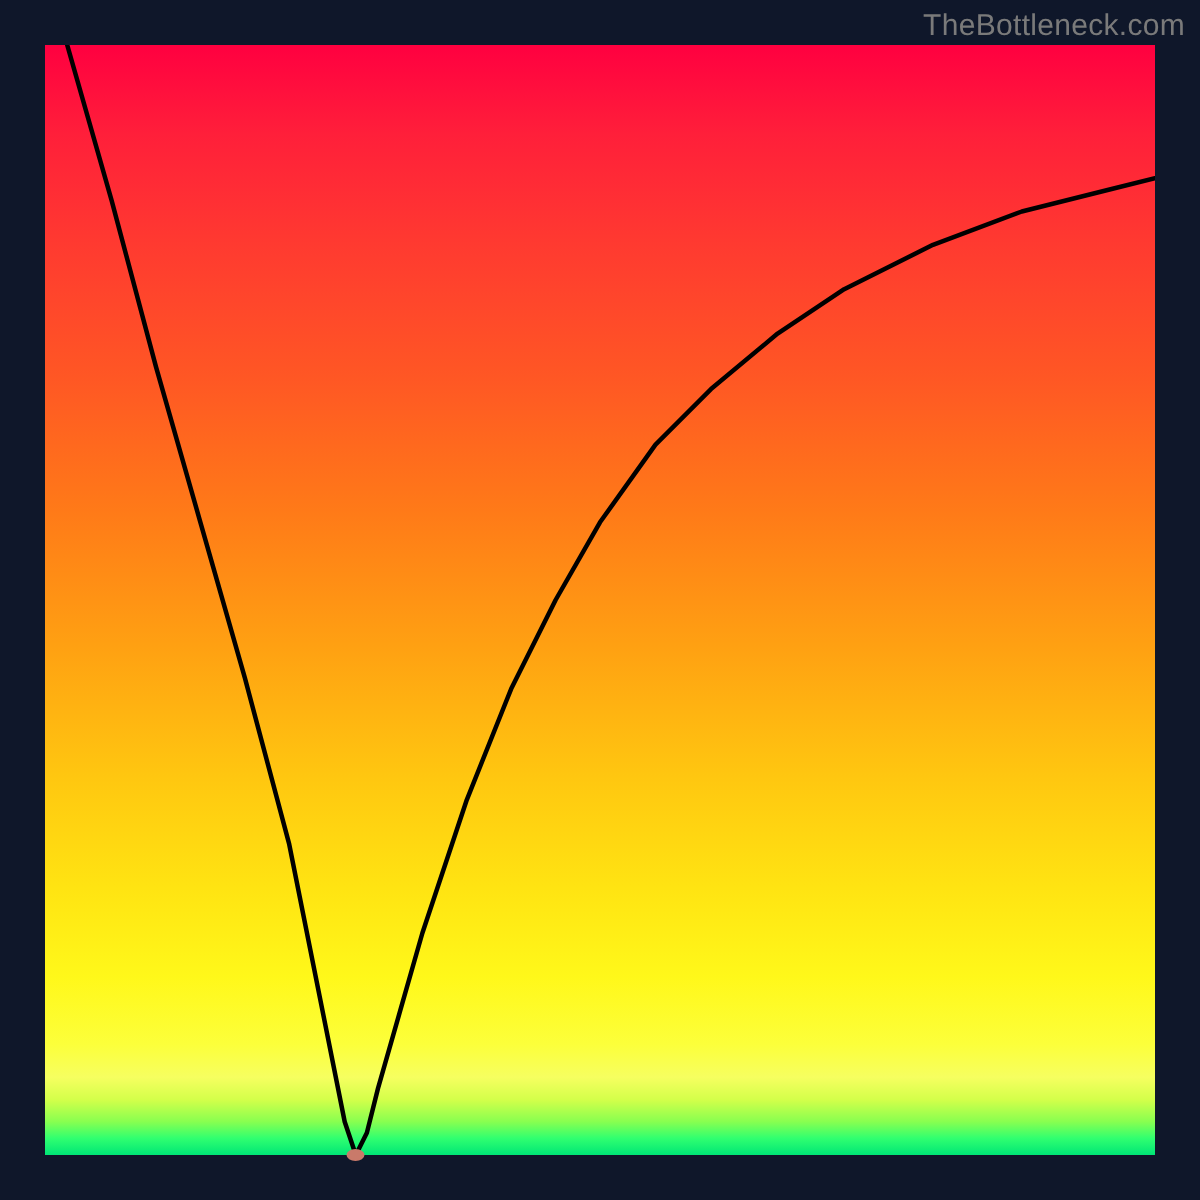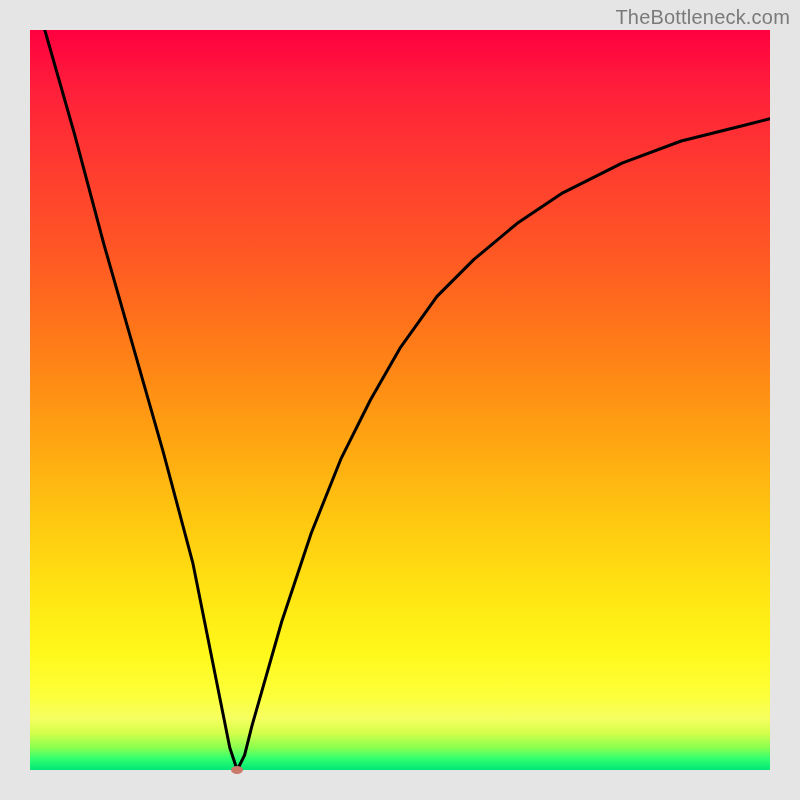--- a/index.html
+++ b/index.html
@@ -8,21 +8,21 @@
     width: 800px;
     height: 800px;
     background: #000;
     font-family: Arial, Helvetica, sans-serif;
     overflow: hidden;
   }
   .frame {
     position: relative;
     width: 800px;
     height: 800px;
-    background: #e5e5e5;
+    background: #0f172a;
   }
   .plot {
     position: absolute;
     left: 30px;
     top: 30px;
     width: 740px;
     height: 740px;
     
     background: linear-gradient(
       to bottom,

